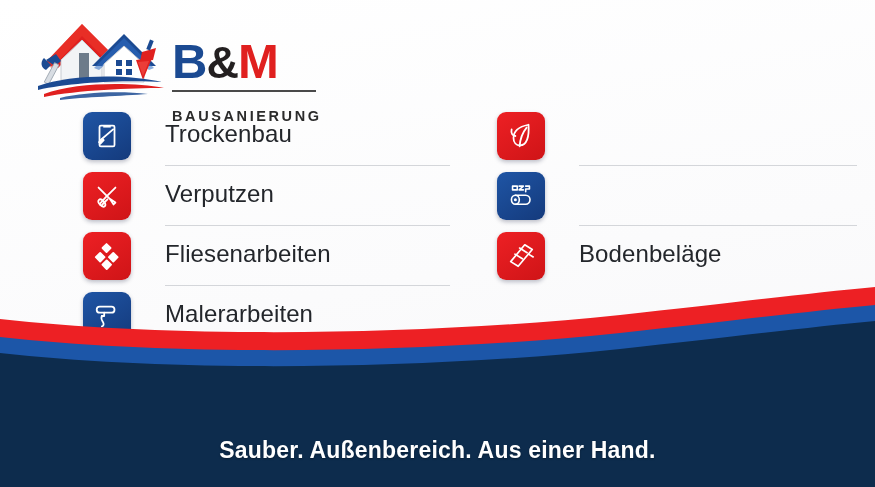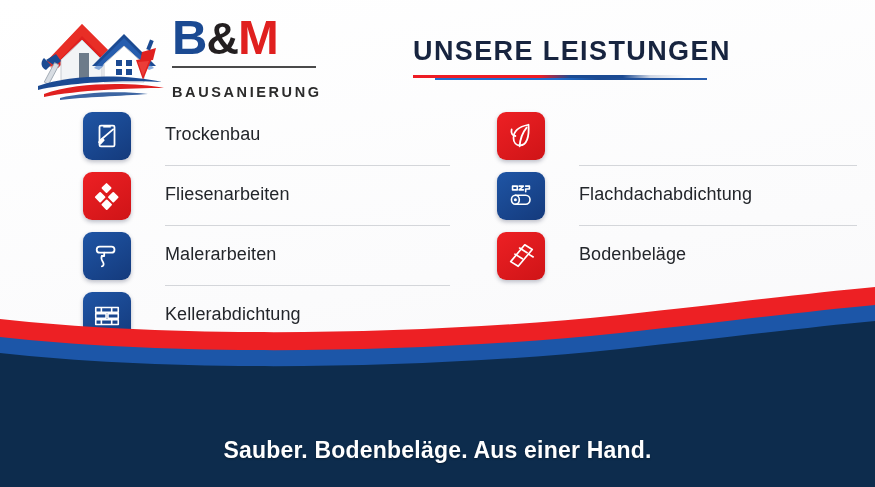--- a/index.html
+++ b/index.html
@@ -14,21 +14,21 @@
     overflow:hidden;
   }
 
   
   .wave{position:absolute;left:0;bottom:0;width:875px;height:200px;}
   .wave svg{display:block;width:875px;height:200px;}
 
   
   .logo{position:absolute;left:30px;top:8px;width:275px;height:92px;}
   .logo-mark{position:absolute;left:0;top:0;width:140px;height:92px;}
-  .logo-type{position:absolute;left:142px;top:4px;width:150px;height:78px;}
+  .logo-type{position:absolute;left:142px;top:28px;width:150px;height:78px;}
   .logo-bm{
     font-size:49px;font-weight:bold;letter-spacing:-1px;line-height:50px;
     font-family:"Liberation Sans",sans-serif;white-space:nowrap;
   }
   .logo-b{color:#1b4a92;}
   .logo-amp{color:#231f20;font-size:45px;}
   .logo-m{color:#e0201f;}
   .logo-rule{width:144px;height:2px;background:#4a4a4a;margin-top:2px;}
   .logo-sub{
     font-size:14.5px;font-weight:bold;letter-spacing:2.6px;color:#2b2b2b;
@@ -60,21 +60,21 @@
   .srow .tile{
     position:absolute;left:0;top:0;width:48px;height:48px;border-radius:9px;
     box-shadow:0 2px 4px rgba(20,30,60,.28);
     display:flex;align-items:center;justify-content:center;
   }
   .tile.blue{background:linear-gradient(145deg,#1f55a5 0%,#143a7c 100%);}
   .tile.red{background:linear-gradient(145deg,#ed2024 0%,#cf1417 100%);}
   .tile svg{display:block;}
   .srow .slabel{
     position:absolute;left:82px;top:0;height:44px;display:flex;align-items:center;
-    font-size:18px;color:#23262b;white-space:nowrap;letter-spacing:.1px;
+    font-size:24px;color:#23262b;white-space:nowrap;letter-spacing:.1px;
   }
   .srow .sdiv{
     position:absolute;left:82px;bottom:6px;height:1px;background:#d4d6da;
   }
   .col-left .sdiv{width:285px;}
   .col-right .sdiv{width:278px;}
 
   
   .tagline{
     position:absolute;left:0;top:437px;width:875px;text-align:center;
@@ -128,43 +128,47 @@
     </div>
     <div class="logo-type">
       <div class="logo-bm">
         <span class="logo-b">B</span><span class="logo-amp">&amp;</span><span class="logo-m">M</span>
       </div>
       <div class="logo-rule"></div>
       <div class="logo-sub">BAUSANIERUNG</div>
     </div>
   </div>
 
-  <div class="heading">
-    <div class="heading-text">UNSERE LEISTUNGEN</div>
-    <div class="heading-bars">
-      <div class="bar-a"></div>
-      <div class="bar-b"></div>
-    </div>
-  </div>
 
   <div class="col col-left">
 
     <div class="srow">
       <div class="tile blue">
         <svg viewBox="0 0 32 32" width="30" height="30" fill="none" stroke="#ffffff" stroke-width="1.9" stroke-linejoin="round" stroke-linecap="round">
           <rect x="8" y="5" width="16" height="22" rx="1.5"></rect>
           <path d="M12 4.5h8v2.5h-8z" fill="#ffffff" stroke="none"></path>
           <path d="M9.5 20 L22.5 9"></path>
           <path d="M7.5 22.5 L11 19 L12.5 20.5 L9 24 Z" fill="#ffffff" stroke="#ffffff"></path>
         </svg>
       </div>
       <div class="slabel">Trockenbau</div>
       <div class="sdiv"></div>
     </div>
 
+    <div class="srow">
+      <div class="tile red">
+        <svg viewBox="0 0 32 32" width="30" height="30" fill="none" stroke="#ffffff" stroke-width="1.9" stroke-linejoin="round" stroke-linecap="round">
+          <path d="M7 7 L19 19 L23 25 L25 23 L19 19"></path>
+          <path d="M25 7 L14.5 17.5 L9 23.5 C8 24.5 8.5 26 10 26 C11 26 11.5 25 12 24 L16.5 19.5"></path>
+          <ellipse cx="10.5" cy="23.5" rx="2.6" ry="4.6" transform="rotate(-42 10.5 23.5)"></ellipse>
+        </svg>
+      </div>
+      <div class="slabel">Verputzen</div>
+      <div class="sdiv"></div>
+    </div>
 
     <div class="srow">
       <div class="tile red">
         <svg viewBox="0 0 32 32" width="30" height="30" fill="#ffffff">
           <rect x="11.5" y="3.5" width="8" height="8" rx="1" transform="rotate(45 15.5 7.5)"></rect>
           <rect x="4.5" y="13" width="8.5" height="8.5" rx="1" transform="rotate(45 8.7 17.2)"></rect>
           <rect x="18.5" y="13" width="8.5" height="8.5" rx="1" transform="rotate(45 22.7 17.2)"></rect>
           <rect x="11.5" y="21" width="8.5" height="8.5" rx="1" transform="rotate(45 15.7 25.2)"></rect>
         </svg>
       </div>
@@ -218,21 +222,20 @@
       <div class="tile blue">
         <svg viewBox="0 0 32 32" width="30" height="30" fill="none" stroke="#ffffff" stroke-width="1.7" stroke-linejoin="round" stroke-linecap="round">
           <path d="M7 5.5 h5 v4 h-5 z"></path>
           <path d="M14 5.5 l4.5 0 l-4.5 4 l4.5 0"></path>
           <path d="M21 5.5 h4 v3 h-4 v3"></path>
           <ellipse cx="10" cy="20" rx="4.2" ry="4.8"></ellipse>
           <circle cx="10" cy="20" r="1.6" fill="#ffffff" stroke="none"></circle>
           <path d="M10 15.2 h11 a4.6 4.8 0 0 1 0 9.6 h-11"></path>
         </svg>
       </div>
-      <div class="slabel">Flachdachabdichtung</div>
       <div class="sdiv"></div>
     </div>
 
     <div class="srow nodiv">
       <div class="tile red">
         <svg viewBox="0 0 32 32" width="30" height="30" fill="none" stroke="#ffffff" stroke-width="1.8" stroke-linejoin="round" stroke-linecap="round">
           <path d="M20 4 L28 9 L13 27 L5 22 Z"></path>
           <path d="M14.5 7.5 L22.5 12.5"></path>
           <path d="M9.5 14 L17.5 19"></path>
           <path d="M24 14 L29 17"></path>
@@ -245,15 +248,15 @@
   </div>
 
   <div class="wave">
     <svg viewBox="0 0 875 200" preserveAspectRatio="none">
       <path d="M0 32 C180 52 430 48 620 28 C730 16 810 6 875 0 L875 22 C810 28 730 38 620 50 C430 70 180 74 0 54 Z" fill="#ed2024"></path>
       <path d="M0 50 C180 70 430 66 620 46 C730 34 810 24 875 18 L875 40 C810 46 730 56 620 68 C430 88 180 92 0 72 Z" fill="#1c56a8"></path>
       <path d="M0 66 C180 86 430 82 620 62 C730 50 810 40 875 34 L875 200 L0 200 Z" fill="#0d2c4d"></path>
     </svg>
   </div>
 
-  <div class="tagline">Sauber. Bodenbeläge. Aus einer Hand.</div>
+  <div class="tagline">Sauber. Außenbereich. Aus einer Hand.</div>
 
 </div>
 
 </body></html>

